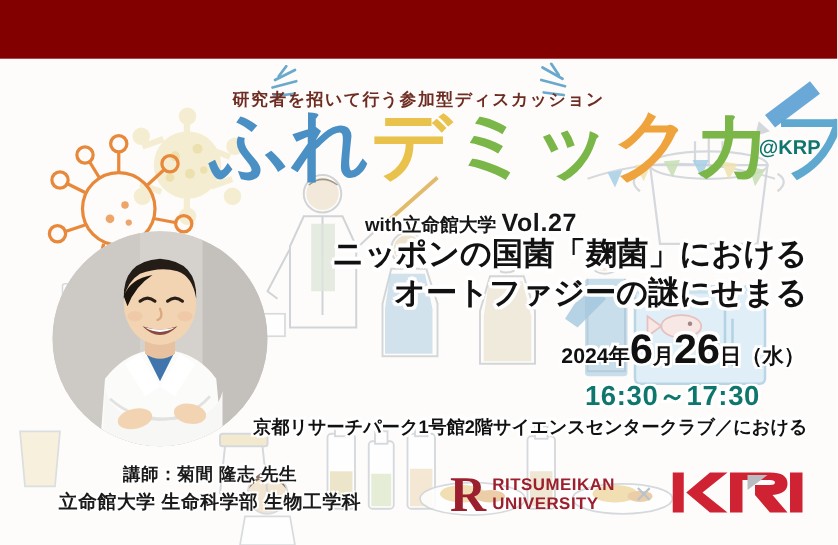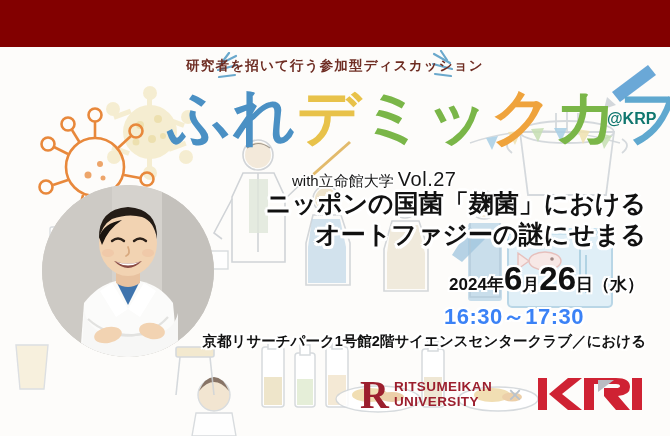--- a/index.html
+++ b/index.html
@@ -25,21 +25,21 @@
 
   
   .bg-art { position: absolute; left: 0; top: 47px; width: 670px; height: 389px; }
   .bg-art svg { display: block; }
 
   
   .ticks { position: absolute; }
 
   
   .tagline {
-    position: absolute; left: 0; top: 57px; width: 670px;
+    position: absolute; left: 0; top: 71px; width: 670px;
     text-align: center;
     font-size: 13.5px; font-weight: bold;
     letter-spacing: 1.2px;
     color: #6e2c22;
     white-space: nowrap;
   }
 
   
   .logo-title {
     position: absolute; left: 168px; top: 86px;
@@ -66,21 +66,21 @@
     width: 172px; height: 172px;
     border-radius: 50%;
     overflow: hidden;
     background: radial-gradient(circle at 35% 30%, #d9d6d1 0%, #c9c6c0 60%, #b9b6b0 100%);
   }
   .portrait svg { display: block; }
 
   
   .vol-line {
     position: absolute; left: 292px; top: 168px;
-    font-size: 15px; font-weight: normal; color: #161616;
+    font-size: 15px; font-weight: bold; color: #161616;
     white-space: nowrap;
     text-shadow: 1px 1px 0 #fff, -1px 1px 0 #fff, 1px -1px 0 #fff, -1px -1px 0 #fff,
                  2px 0 0 #fff, -2px 0 0 #fff, 0 2px 0 #fff, 0 -2px 0 #fff;
   }
   .vol-line .volnum { font-size: 20px; letter-spacing: 0.5px; }
 
   .headline {
     position: absolute; right: 24px; top: 188px;
     text-align: right;
     font-size: 25px; font-weight: bold; color: #111111;
@@ -97,22 +97,22 @@
     position: absolute; right: 26px; top: 262px;
     font-size: 18px; font-weight: bold; color: #111;
     white-space: nowrap;
     text-shadow: 2px 2px 0 #fff, -2px 2px 0 #fff, 2px -2px 0 #fff, -2px -2px 0 #fff,
                  0 2px 0 #fff, 0 -2px 0 #fff, 2px 0 0 #fff, -2px 0 0 #fff;
   }
   .date-line .big { font-size: 33px; line-height: 1; }
   .date-line .mid { font-size: 17px; }
 
   .time-line {
-    position: absolute; right: 86px; top: 302px;
-    font-size: 22px; font-weight: bold; color: #3b82f6;
+    position: absolute; right: 62px; top: 302px;
+    font-size: 22px; font-weight: bold; color: #0f766e;
     letter-spacing: 0.5px;
     white-space: nowrap;
     text-shadow: 2px 2px 0 #fff, -2px 2px 0 #fff, 2px -2px 0 #fff, -2px -2px 0 #fff,
                  0 2px 0 #fff, 0 -2px 0 #fff, 2px 0 0 #fff, -2px 0 0 #fff;
   }
 
   .venue-line {
     position: absolute; right: 24px; top: 332px;
     font-size: 14.5px; font-weight: bold; color: #111;
     white-space: nowrap;
@@ -450,20 +450,24 @@
   </div>
 
   <div class="date-line">
     <span class="mid">2024年</span><span class="big">6</span><span class="mid">月</span><span class="big">26</span><span class="mid">日</span><span class="mid">（水）</span>
   </div>
 
   <div class="time-line">16:30～17:30</div>
 
   <div class="venue-line">京都リサーチパーク1号館2階サイエンスセンタークラブ／における</div>
 
+  <div class="speaker">
+    <div class="s1">講師：菊間 隆志 先生</div>
+    <div class="s2">立命館大学 生命科学部 生物工学科</div>
+  </div>
 
   <div class="logos">
     <div class="ritsu">
       <div class="rmark">R</div>
       <div class="rtext">
         <div>RITSUMEIKAN</div>
         <div>UNIVERSITY</div>
       </div>
     </div>
     <div class="cross">×</div>

